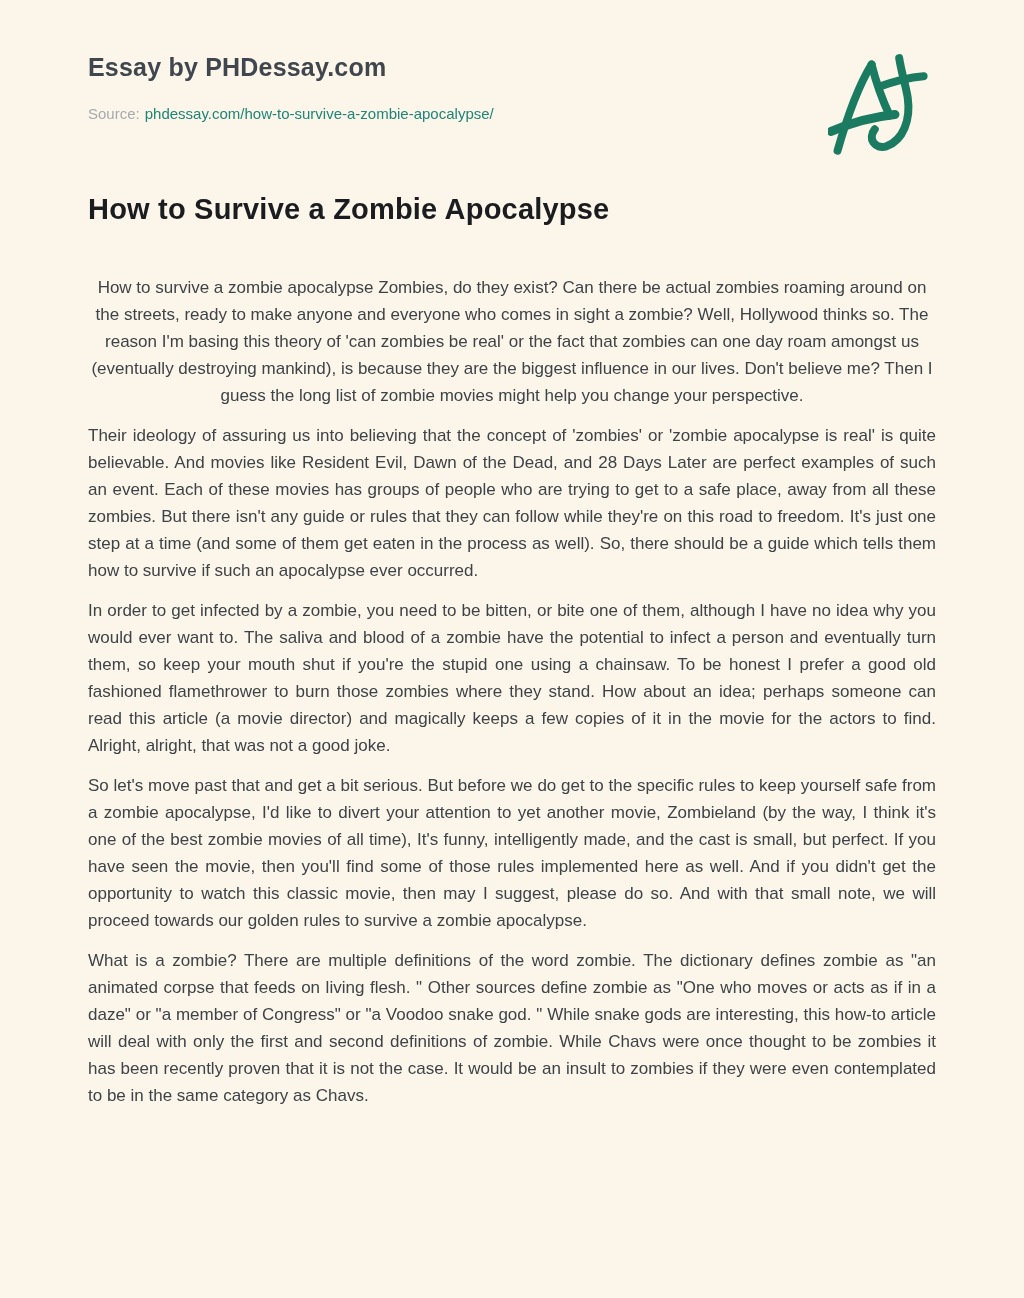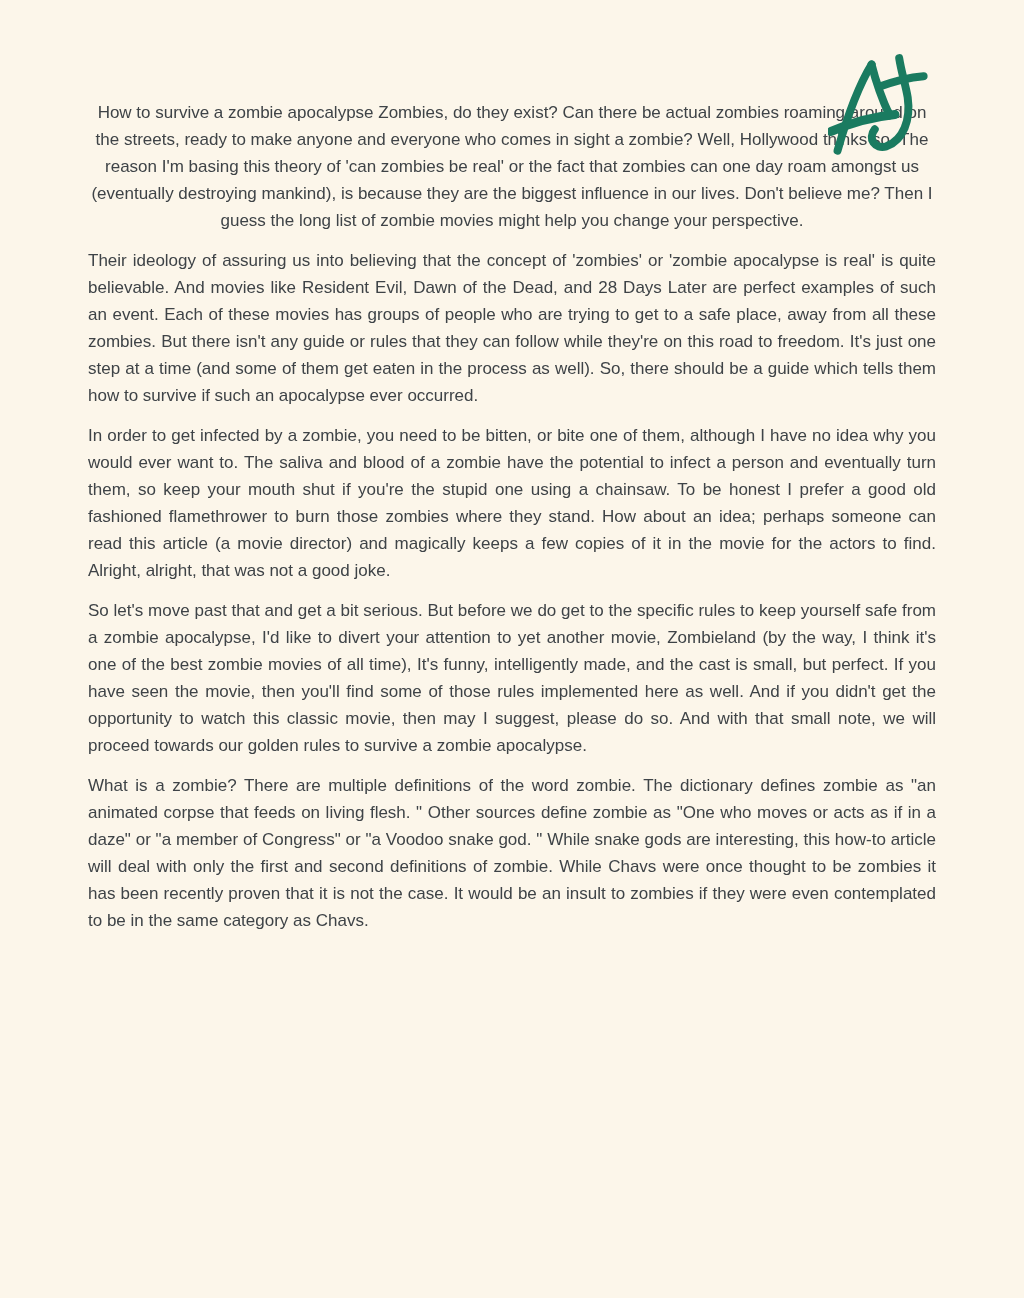--- a/index.html
+++ b/index.html
@@ -68,35 +68,40 @@
   }
   .content p.first {
     text-align: center;
   }
 </style>
 </head>
 <body>
 
 <div class="page">
 
+  <div class="brand">Essay by PHDessay.com</div>
 
+  <div class="source-line">
+    <span class="label">Source:</span><a>phdessay.com/how-to-survive-a-zombie-apocalypse/</a>
+  </div>
 
   <svg class="logo" viewBox="0 0 96 106" fill="none" stroke="#1a7b60" stroke-width="7.5" stroke-linecap="round">
 
     <path d="M9 94 C17 66 28 34 41 13"></path>
 
     <path d="M41 13 C45 29 51 46 58 61"></path>
 
     <path d="M3 76 C23 67 44 62 63 60" stroke-width="8.5"></path>
 
     <path d="M48 34 C64 28 78 25 90 24"></path>
 
     <path d="M67 7 C69 20 73 32 75 44 C78 65 71 84 55 90 C44 93 37 83 44 74"></path>
   </svg>
 
+  <h1 class="essay-title">How to Survive a Zombie Apocalypse</h1>
 
   <div class="content">
     <p class="first">How to survive a zombie apocalypse Zombies, do they exist? Can there be actual zombies roaming around on the streets, ready to make anyone and everyone who comes in sight a zombie? Well, Hollywood thinks so. The reason I'm basing this theory of 'can zombies be real' or the fact that zombies can one day roam amongst us (eventually destroying mankind), is because they are the biggest influence in our lives. Don't believe me? Then I guess the long list of zombie movies might help you change your perspective.</p>
     <p>Their ideology of assuring us into believing that the concept of 'zombies' or 'zombie apocalypse is real' is quite believable. And movies like Resident Evil, Dawn of the Dead, and 28 Days Later are perfect examples of such an event. Each of these movies has groups of people who are trying to get to a safe place, away from all these zombies. But there isn't any guide or rules that they can follow while they're on this road to freedom. It's just one step at a time (and some of them get eaten in the process as well). So, there should be a guide which tells them how to survive if such an apocalypse ever occurred.</p>
     <p>In order to get infected by a zombie, you need to be bitten, or bite one of them, although I have no idea why you would ever want to. The saliva and blood of a zombie have the potential to infect a person and eventually turn them, so keep your mouth shut if you're the stupid one using a chainsaw. To be honest I prefer a good old fashioned flamethrower to burn those zombies where they stand. How about an idea; perhaps someone can read this article (a movie director) and magically keeps a few copies of it in the movie for the actors to find. Alright, alright, that was not a good joke.</p>
     <p>So let's move past that and get a bit serious. But before we do get to the specific rules to keep yourself safe from a zombie apocalypse, I'd like to divert your attention to yet another movie, Zombieland (by the way, I think it's one of the best zombie movies of all time), It's funny, intelligently made, and the cast is small, but perfect. If you have seen the movie, then you'll find some of those rules implemented here as well. And if you didn't get the opportunity to watch this classic movie, then may I suggest, please do so. And with that small note, we will proceed towards our golden rules to survive a zombie apocalypse.</p>
     <p>What is a zombie? There are multiple definitions of the word zombie. The dictionary defines zombie as "an animated corpse that feeds on living flesh. " Other sources define zombie as "One who moves or acts as if in a daze" or "a member of Congress" or "a Voodoo snake god. " While snake gods are interesting, this how-to article will deal with only the first and second definitions of zombie. While Chavs were once thought to be zombies it has been recently proven that it is not the case. It would be an insult to zombies if they were even contemplated to be in the same category as Chavs.</p>
   </div>
 
 </div>

